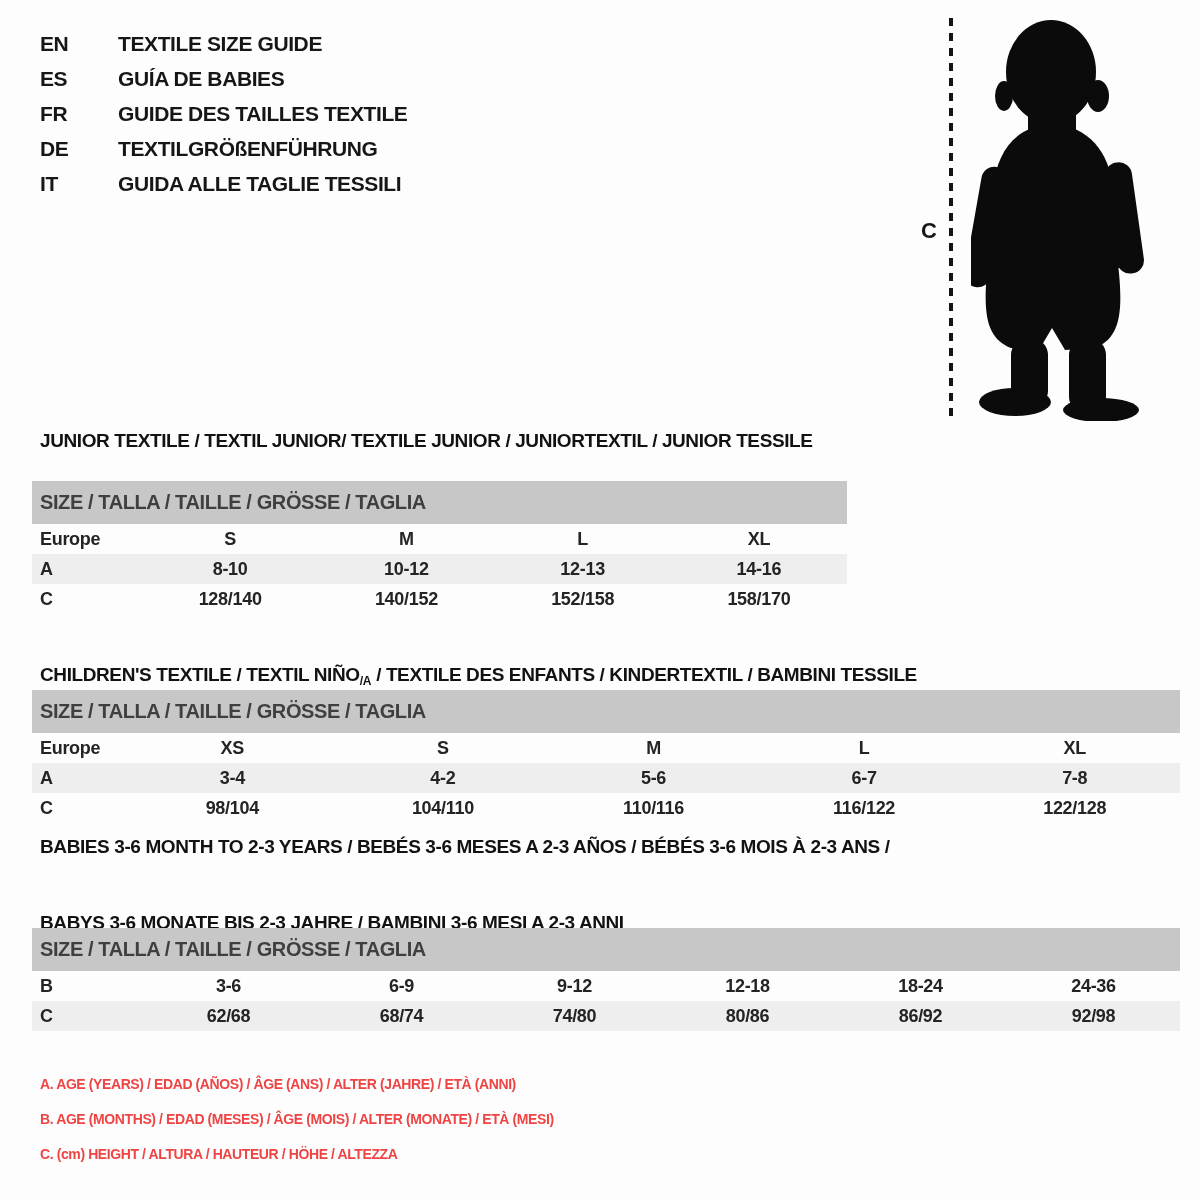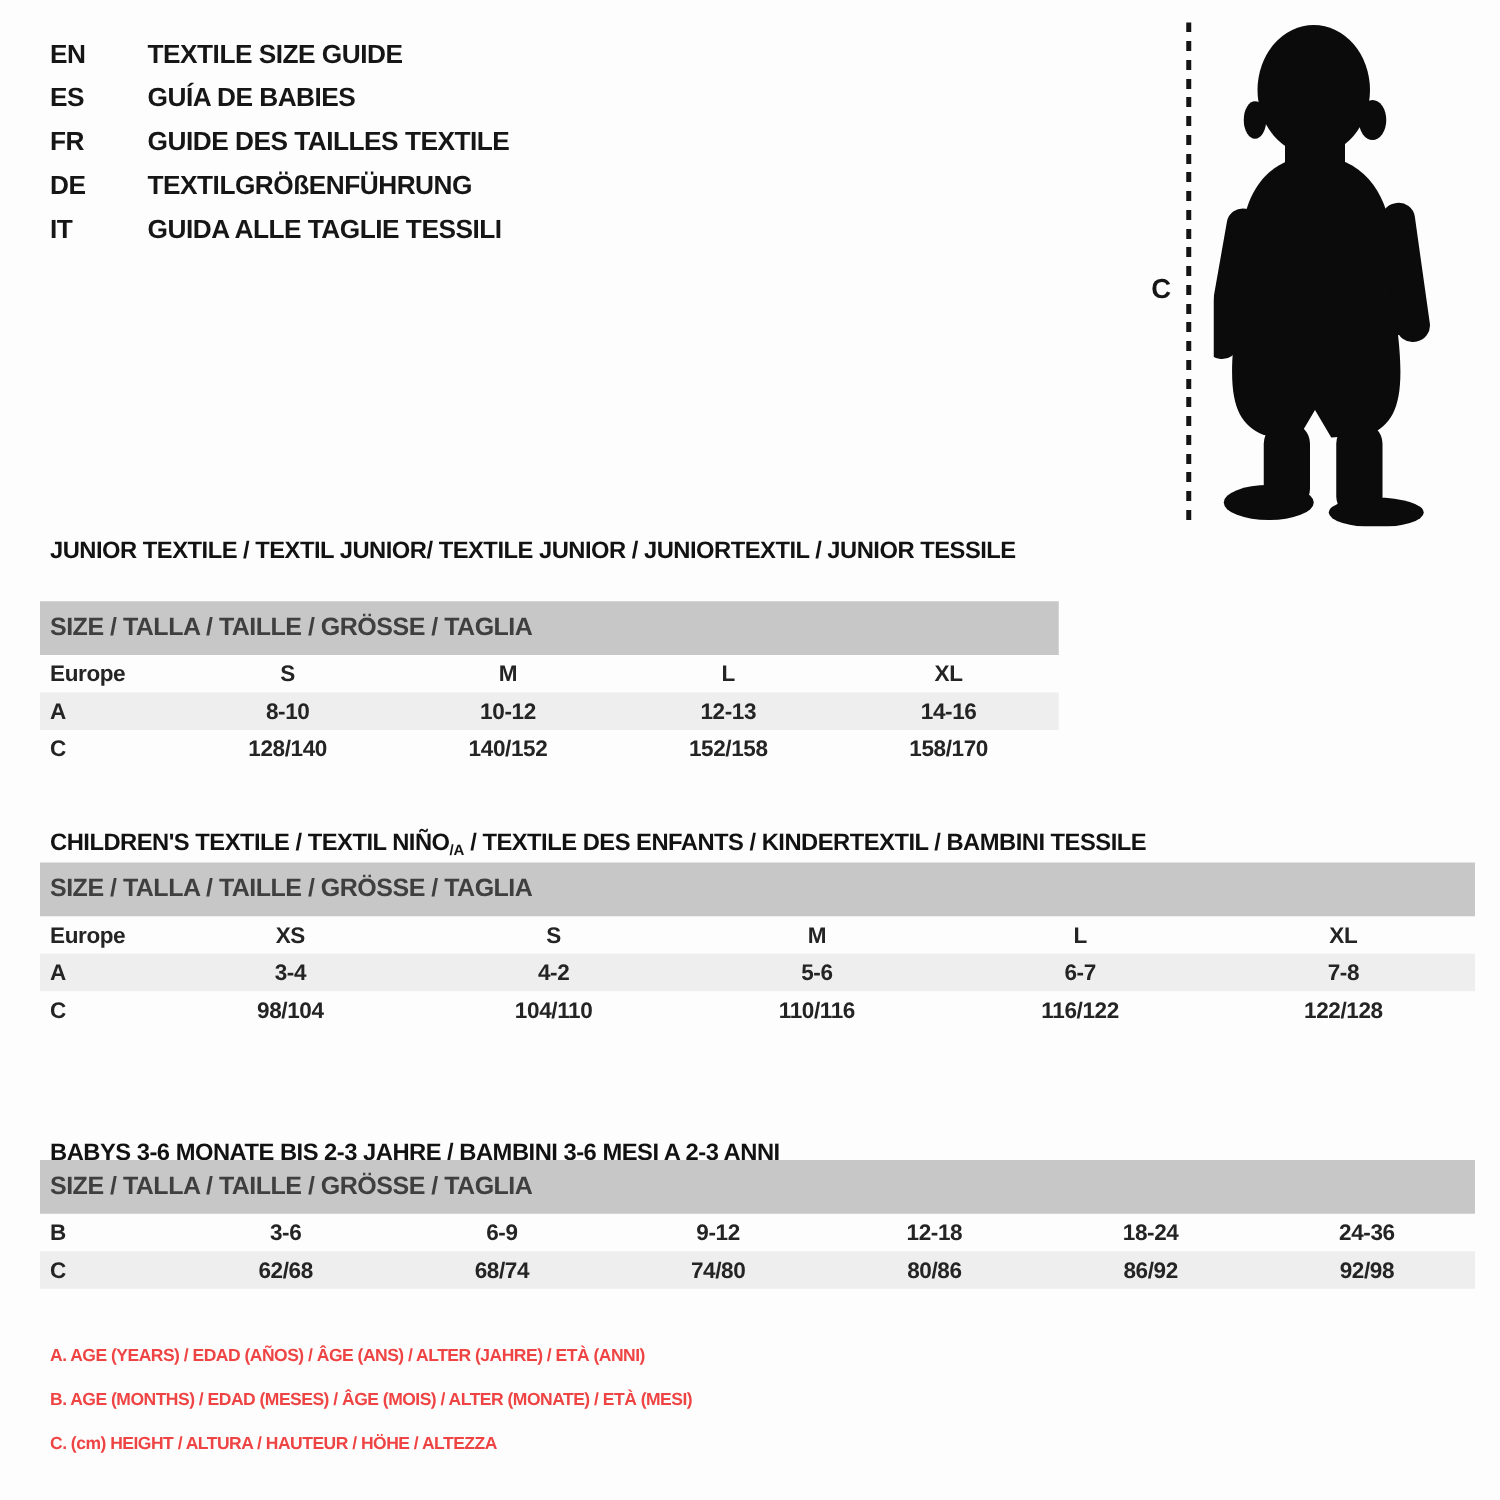--- a/index.html
+++ b/index.html
@@ -173,20 +173,21 @@
     <div class="tbl-row cols-5">
       <span class="row-label">C</span>
       <span>98/104</span>
       <span>104/110</span>
       <span>110/116</span>
       <span>116/122</span>
       <span>122/128</span>
     </div>
   </div>
 
+  <h2 class="sec-title" id="babies-title1">BABIES 3-6 MONTH TO 2-3 YEARS / BEBÉS 3-6 MESES A 2-3 AÑOS / BÉBÉS 3-6 MOIS À 2-3 ANS /</h2>
   <h2 class="sec-title" id="babies-title2">BABYS 3-6 MONATE BIS 2-3 JAHRE / BAMBINI 3-6 MESI A 2-3 ANNI</h2>
   <div class="tbl w-full" id="babies-table">
     <div class="tbl-head">SIZE / TALLA / TAILLE / GRÖSSE / TAGLIA</div>
     <div class="tbl-row cols-6">
       <span class="row-label">B</span>
       <span>3-6</span>
       <span>6-9</span>
       <span>9-12</span>
       <span>12-18</span>
       <span>18-24</span>

